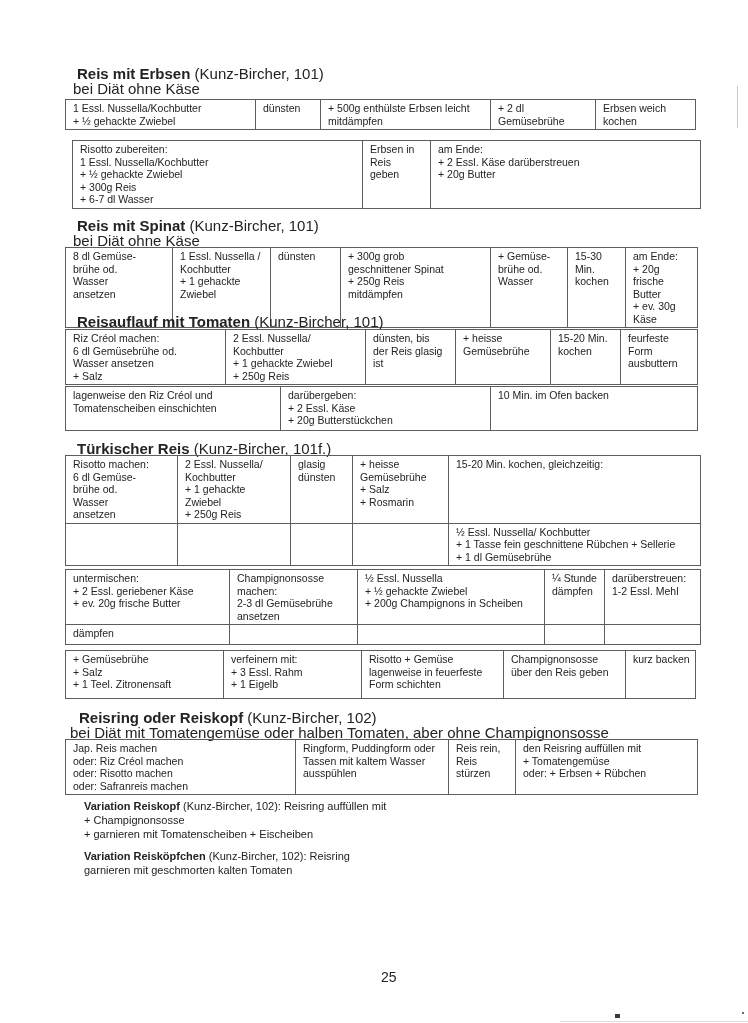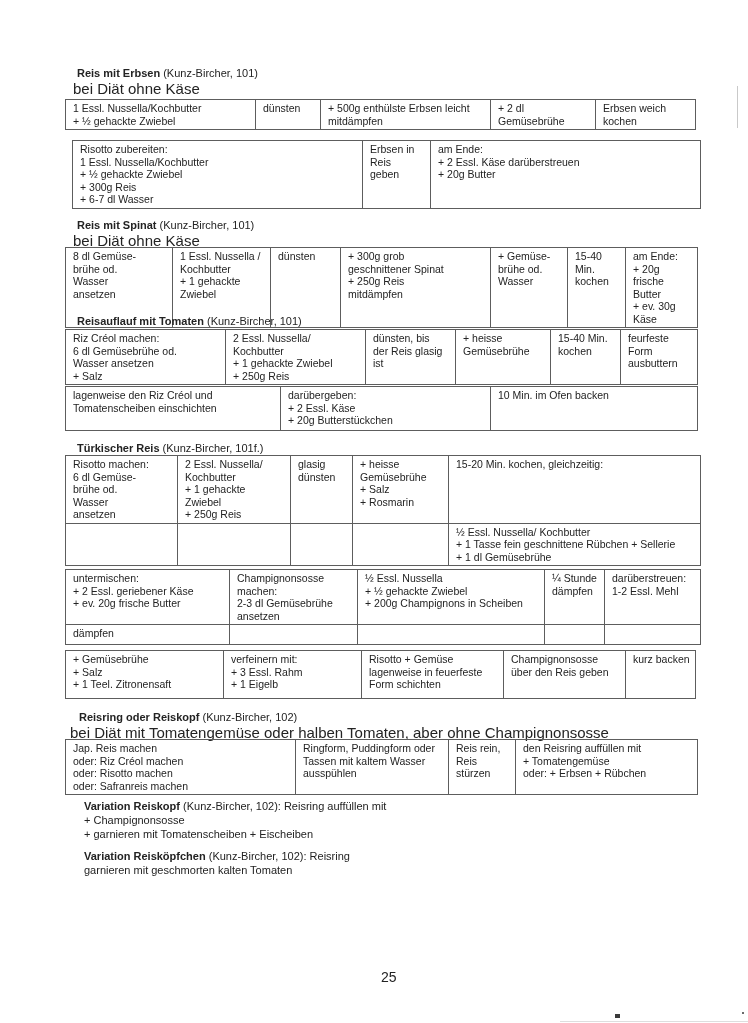--- a/index.html
+++ b/index.html
@@ -4,21 +4,21 @@
 <style>
   html,body{margin:0;padding:0;background:#e9e9e9;}
   .page{
     position:relative;
     width:748px;height:1023px;
     background:#ffffff;
     font-family:"Liberation Sans", sans-serif;
     color:#232323;
     overflow:hidden;
   }
-  .heading{position:absolute;font-size:11px;line-height:13px;white-space:nowrap;}
+  .heading{position:absolute;font-size:15px;line-height:13px;white-space:nowrap;}
   .heading .b{font-weight:bold;}
   .subline{position:absolute;font-size:15px;line-height:13px;white-space:nowrap;}
   table.rtable{
     position:absolute;
     border-collapse:collapse;
     table-layout:fixed;
     font-size:10.5px;
     line-height:12.5px;
   }
   table.rtable td{
@@ -112,21 +112,21 @@
 + 1 gehackte
 Zwiebel</td>
         <td>dünsten</td>
         <td>+ 300g grob
 geschnittener Spinat
 + 250g Reis
 mitdämpfen</td>
         <td>+ Gemüse-
 brühe od.
 Wasser</td>
-        <td>15-40
+        <td>15-30
 Min.
 kochen</td>
         <td>am Ende:
 + 20g frische
 Butter
 + ev. 30g Käse</td>
       </tr>
     </tbody>
   </table>
 
@@ -149,21 +149,21 @@
 + Salz</td>
         <td>2 Essl. Nussella/
 Kochbutter
 + 1 gehackte Zwiebel
 + 250g Reis</td>
         <td>dünsten, bis
 der Reis glasig
 ist</td>
         <td>+ heisse
 Gemüsebrühe</td>
-        <td>15-40 Min.
+        <td>15-20 Min.
 kochen</td>
         <td>feurfeste
 Form
 ausbuttern</td>
       </tr>
     </tbody>
   </table>
 
   <table class="rtable" style="left:65px;top:386px;width:632px;">
     <colgroup>

